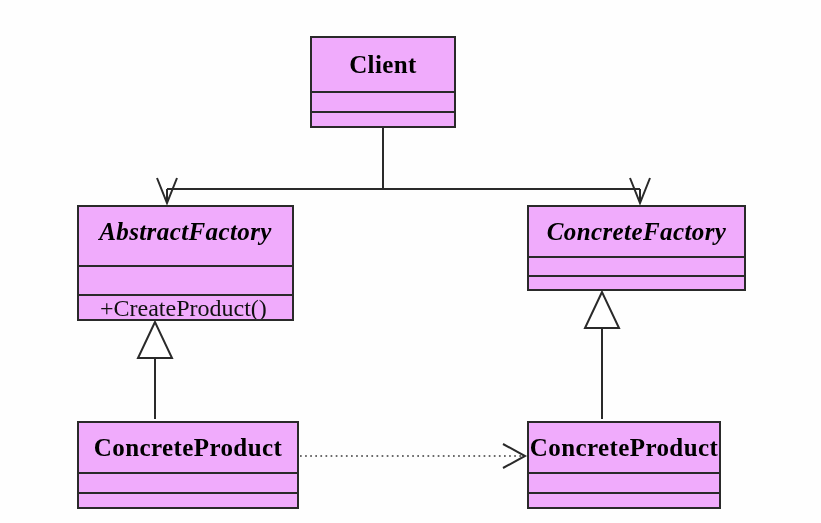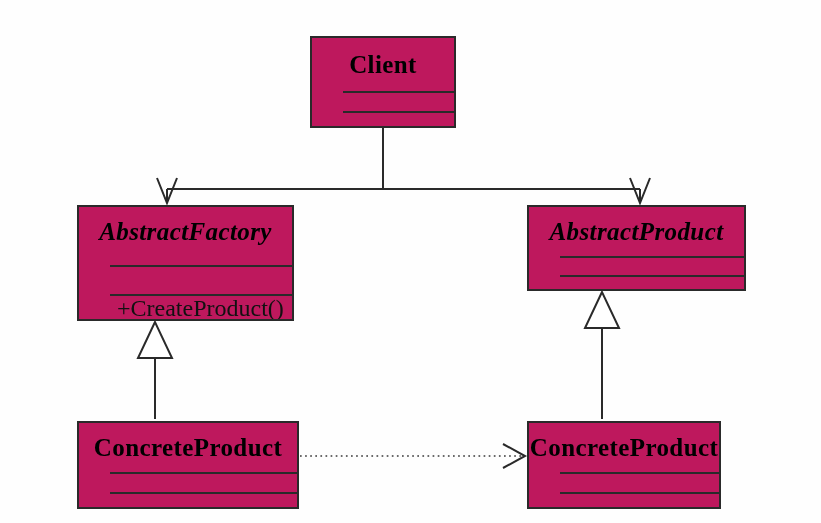--- a/index.html
+++ b/index.html
@@ -21,43 +21,42 @@
     left: 0;
     top: 0;
     width: 821px;
     height: 523px;
   }
 
   
   .uml-class {
     position: absolute;
     box-sizing: border-box;
-    background: #be185d;
+    background: #f0abfc;
     border: 2px solid #2a2a2a;
     display: flex;
     flex-direction: column;
     z-index: 5;
   }
   .uml-compartment {
     box-sizing: border-box;
     display: flex;
     align-items: center;
     overflow: hidden;
     white-space: nowrap;
   }
   .uml-compartment + .uml-compartment {
     border-top: 2px solid #2a2a2a;
   }
   .cmp-name {
     justify-content: center;
   }
   .cmp-members {
     justify-content: flex-start;
-    padding-left: 7px;
-    margin-left: 31px;
+    padding-left: 21px;
   }
   .class-title {
     font-size: 25px;
     line-height: 1;
     color: #000000;
     letter-spacing: 0.4px;
   }
   .class-title.abstract {
     font-style: italic;
     font-weight: bold;
@@ -124,21 +123,21 @@
       <span class="class-title abstract">AbstractFactory</span>
     </div>
     <div class="uml-compartment cmp-members" style="height:22px;"></div>
     <div class="uml-compartment cmp-members" style="flex:1 1 auto;">
       <span class="member-text">+CreateProduct()</span>
     </div>
   </div>
 
   <div class="uml-class" style="left:527px; top:205px; width:219px; height:86px;">
     <div class="uml-compartment cmp-name" style="height:49px;">
-      <span class="class-title abstract">AbstractProduct</span>
+      <span class="class-title abstract">ConcreteFactory</span>
     </div>
     <div class="uml-compartment cmp-members" style="height:19px;"></div>
     <div class="uml-compartment cmp-members" style="flex:1 1 auto;"></div>
   </div>
 
   <div class="uml-class" style="left:77px; top:421px; width:222px; height:88px;">
     <div class="uml-compartment cmp-name" style="height:49px;">
       <span class="class-title concrete">ConcreteProduct</span>
     </div>
     <div class="uml-compartment cmp-members" style="height:20px;"></div>

